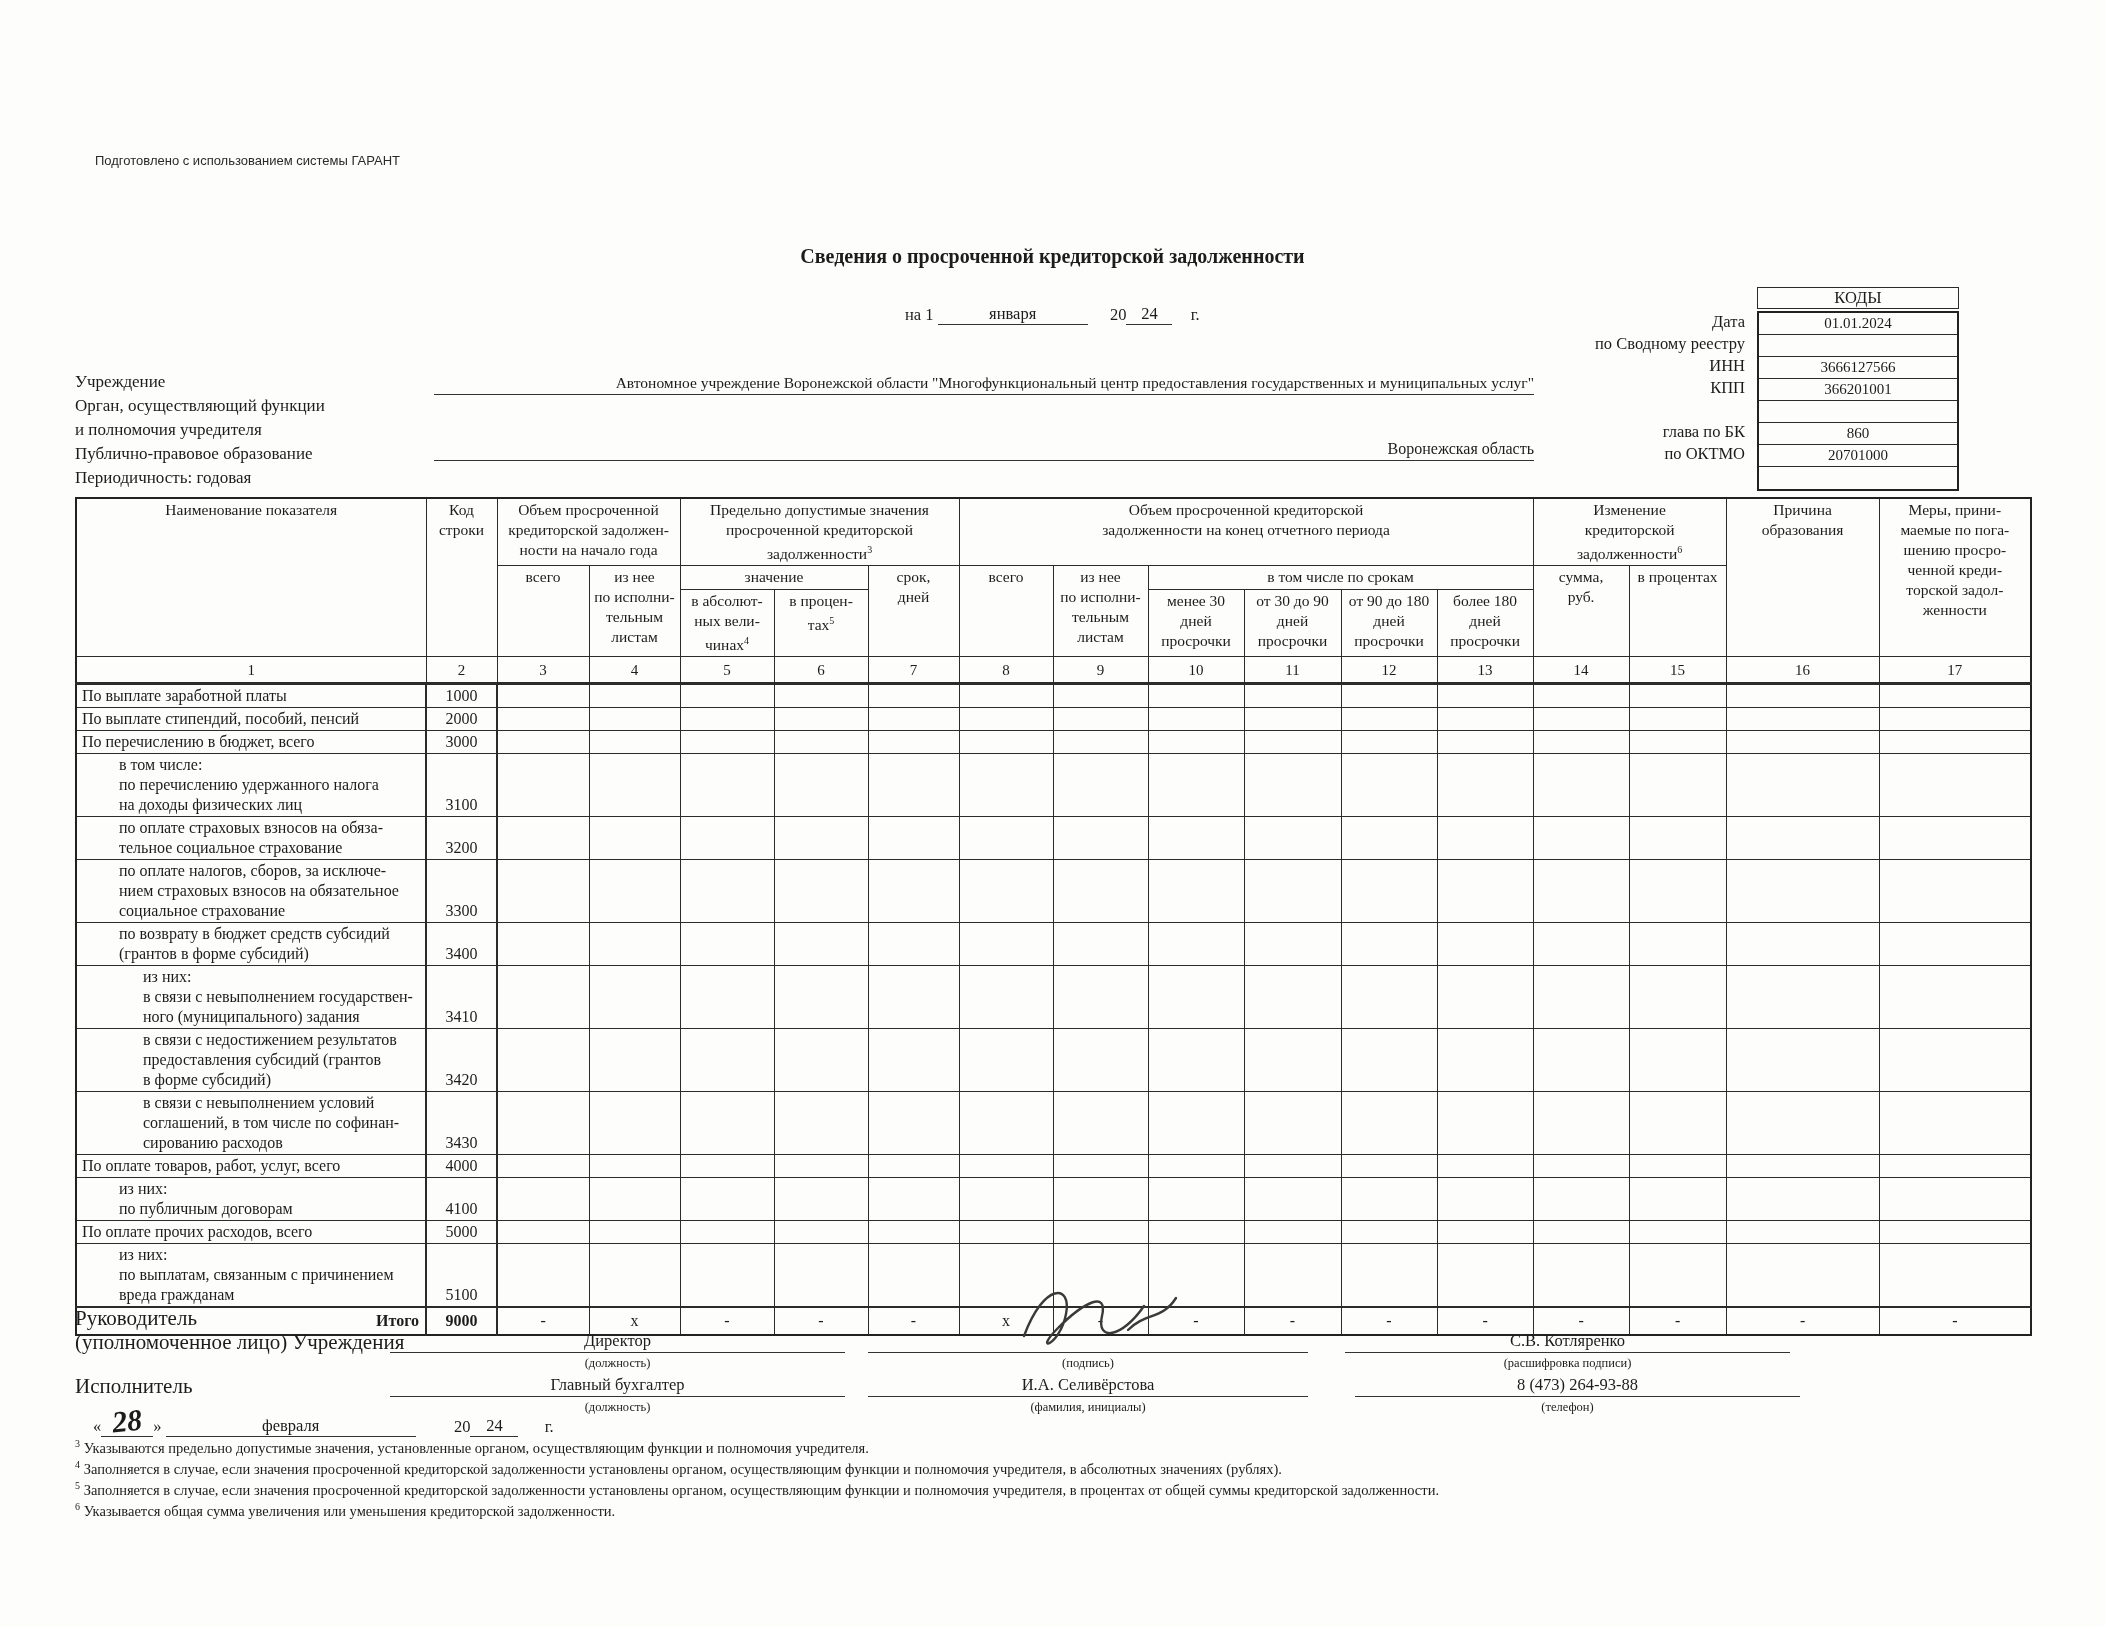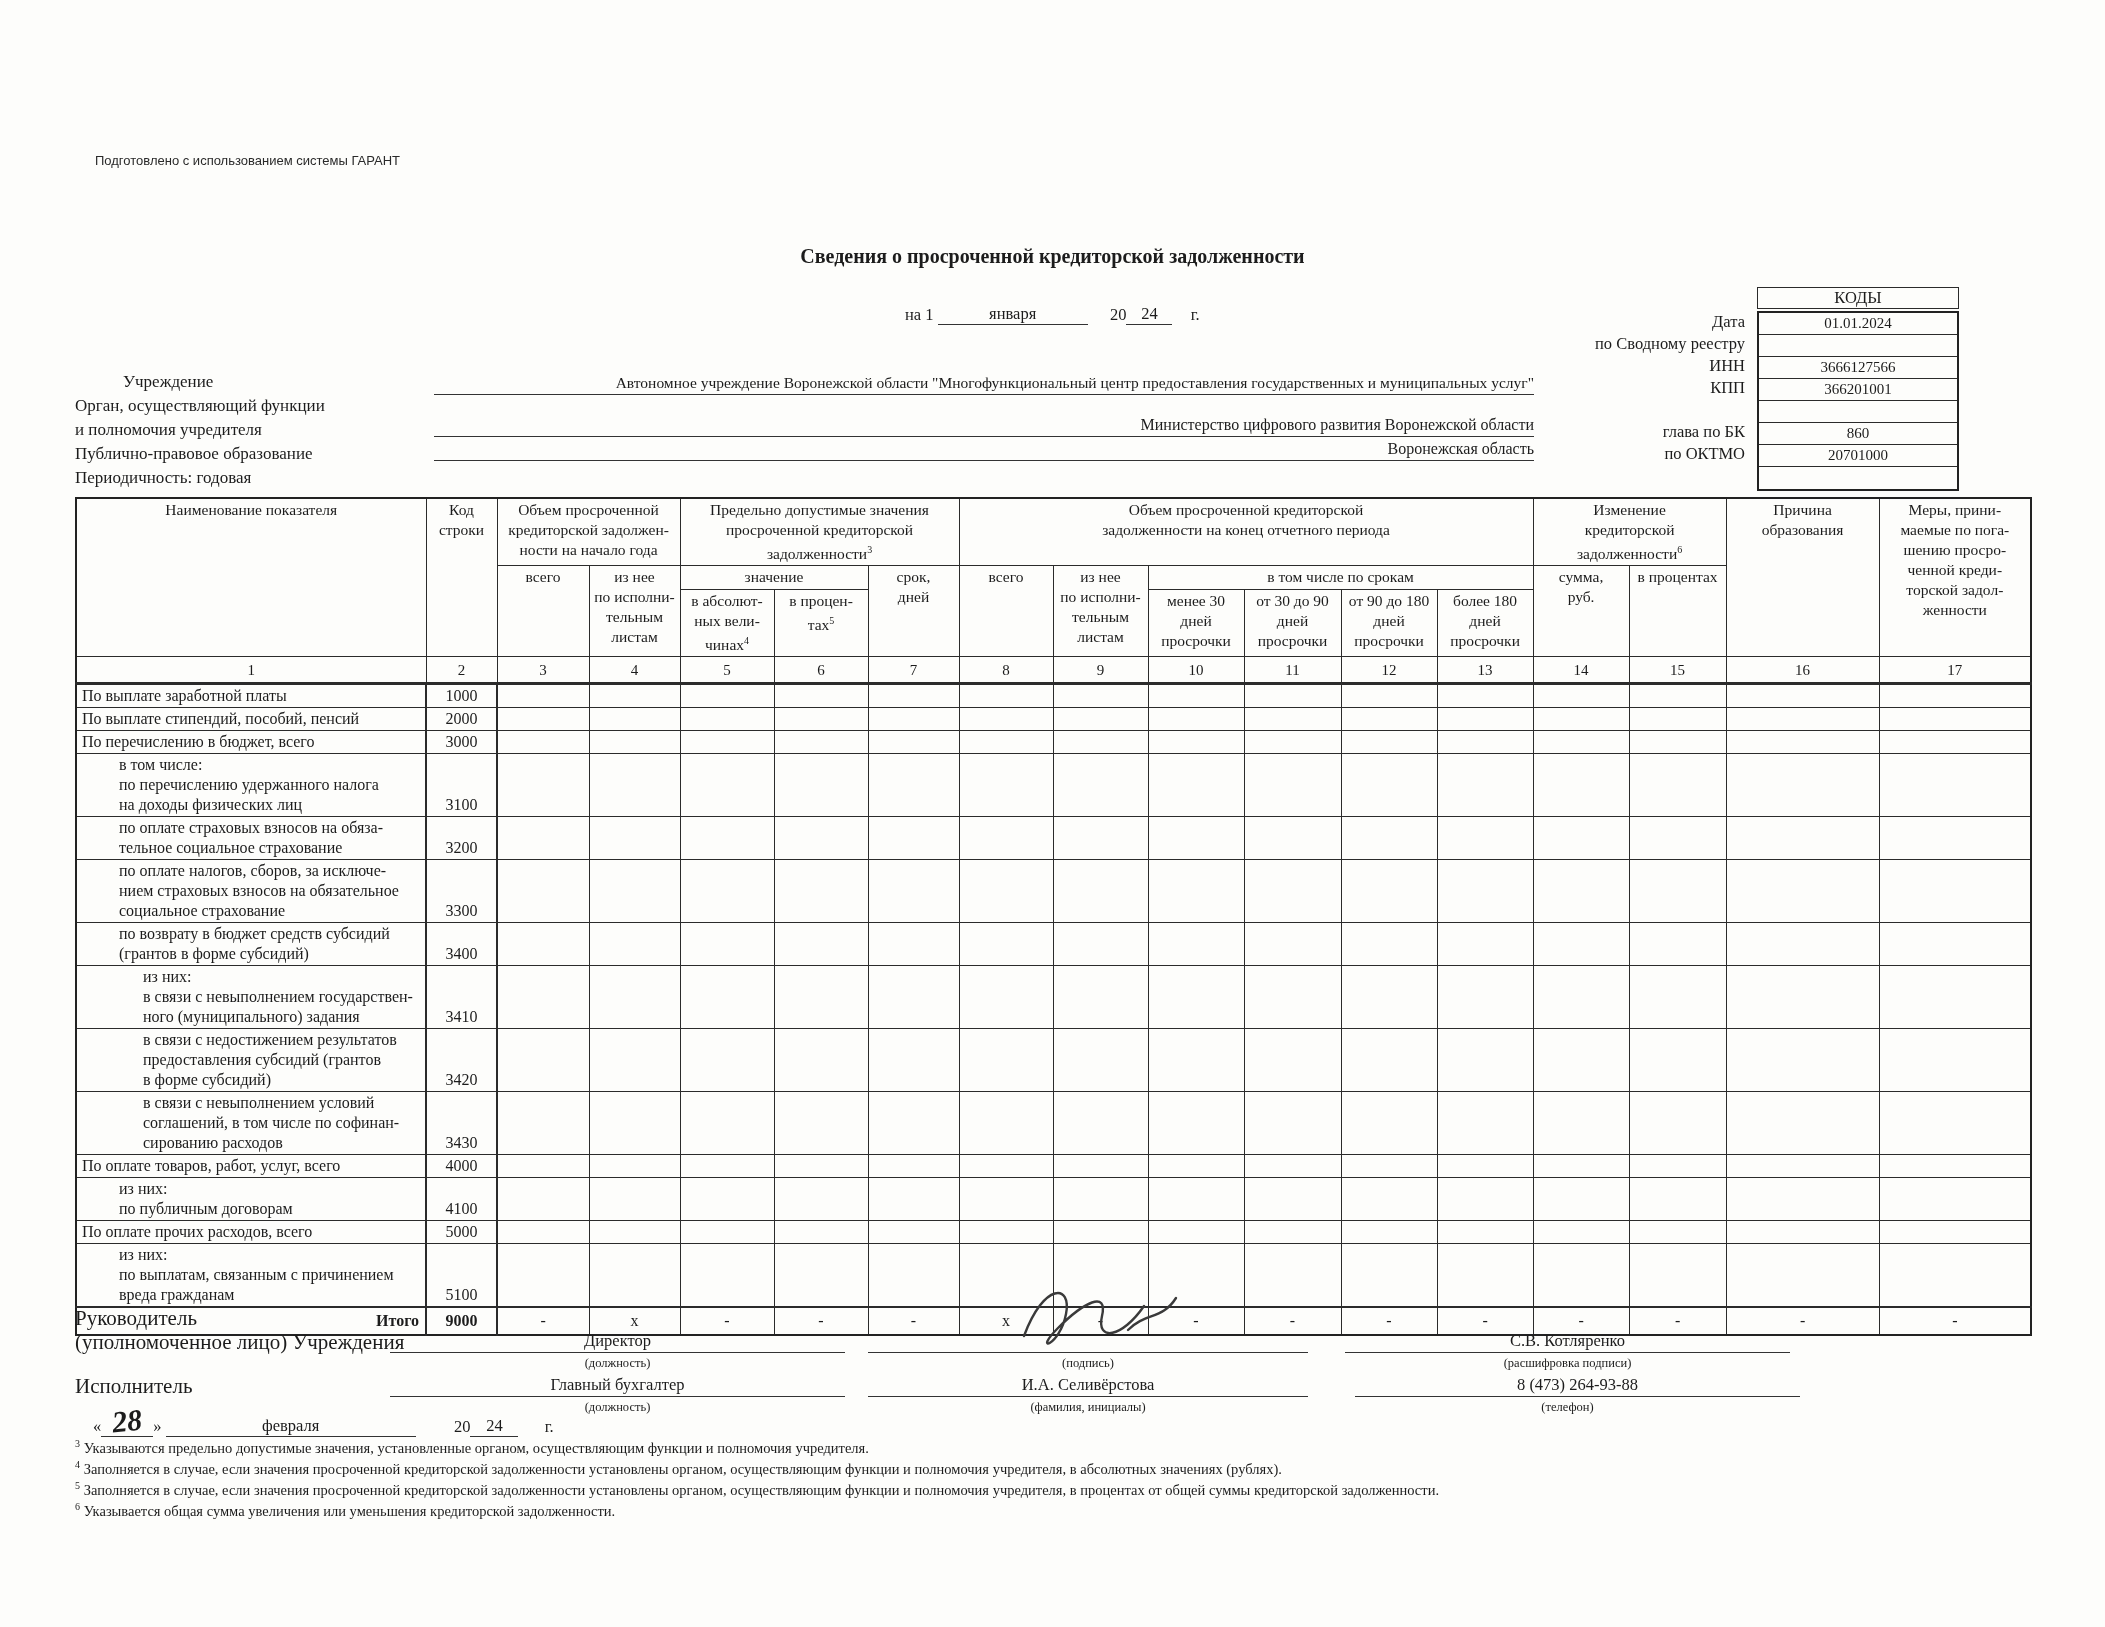--- a/index.html
+++ b/index.html
@@ -99,26 +99,25 @@
         <div class="cval">3666127566</div>
         <div class="cval">366201001</div>
         <div class="cval"></div>
         <div class="cval">860</div>
         <div class="cval">20701000</div>
         <div class="cval"></div>
       </div>
     </div>
   </div>
 
-  <div class="abs olabel" style="left:75px; top:372px;margin-left:48px;">Учреждение</div>
+  <div class="abs olabel" style="left:75px; top:372px;">Учреждение</div>
   <div class="abs uline" style="left:434px; top:371px; width:1100px; font-size:15.5px;">Автономное учреждение Воронежской области "Многофункциональный центр предоставления государственных и муниципальных услуг"</div>
 
   <div class="abs olabel" style="left:75px; top:396px;">Орган, осуществляющий функции</div>
   <div class="abs olabel" style="left:75px; top:420px;">и полномочия учредителя</div>
-  <div class="abs uline" style="left:434px; top:413px; width:1100px;">Министерство цифрового развития Воронежской области</div>
 
   <div class="abs olabel" style="left:75px; top:444px;">Публично-правовое образование</div>
   <div class="abs uline" style="left:434px; top:437px; width:1100px;">Воронежская область</div>
 
   <div class="abs olabel" style="left:75px; top:468px;">Периодичность: годовая</div>
 
   <table class="main-table">
     <colgroup>
       <col style="width:350px">
         <col style="width:71px">

